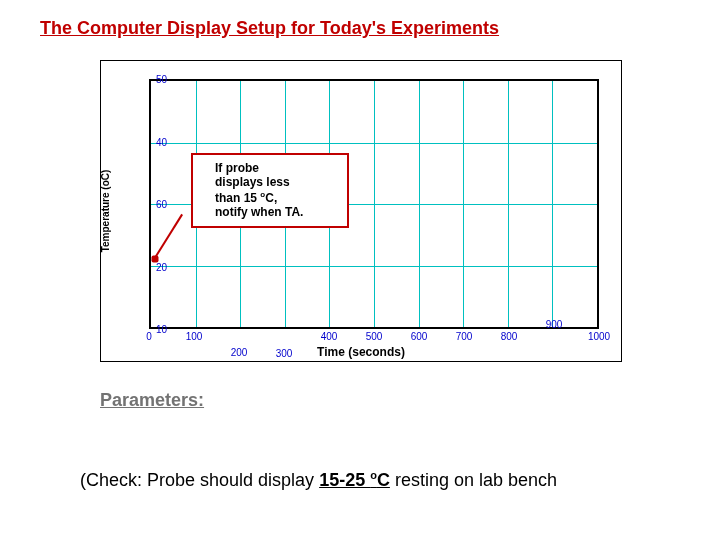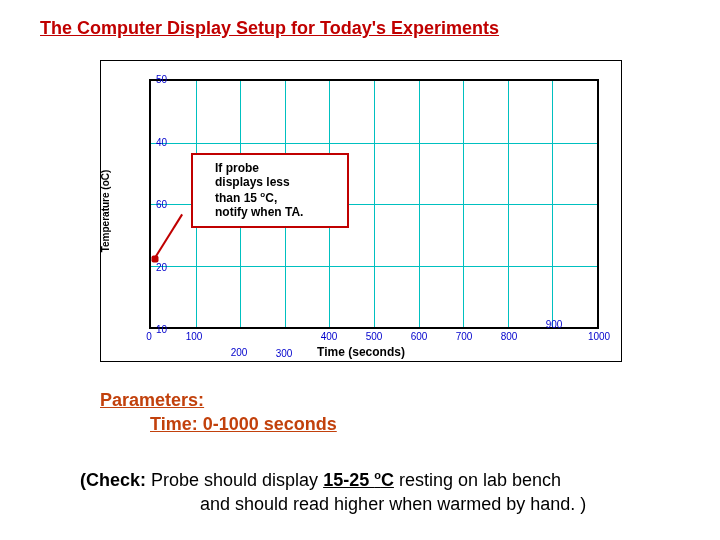--- a/index.html
+++ b/index.html
@@ -114,39 +114,38 @@
     background: #c00000;
     height: 2px;
     transform-origin: left center;
   }
   .params {
     position: absolute;
     top: 388px;
     left: 100px;
     font-size: 18px;
     font-weight: bold;
-    color: #c2410c;
+    color: #737373;
     line-height: 1.35;
-    text-decoration: underline;
   }
   .params .indent {
     margin-left: 50px;
   }
   .params .under {
     text-decoration: underline;
   }
   .check {
     position: absolute;
     top: 468px;
     left: 80px;
     font-size: 18px;
     color: #000;
     line-height: 1.35;
   }
-  .check .bold { font-weight: bold; margin-top: 25px; }
+  .check .bold { font-weight: normal; margin-top: 25px; }
   .check .under { text-decoration: underline; font-weight: bold; }
   .check .line2 { margin-left: 120px; }
   sup.deg { font-size: 11px; vertical-align: super; }
 </style>
 </head>
 <body>
 
 <div class="title">The Computer Display Setup for Today's Experiments</div>
 
 <div class="chart-area">
@@ -195,23 +194,19 @@
   <div class="callout-box" style="left:90px; top:92px; width:110px;">
     <span>If probe</span><br>
     <span>displays less</span><br>
     <span>than 15 </span><span class="callout-sup">o</span><span>C,</span><br>
     <span>notify when TA.</span>
   </div>
 </div>
 
 <div class="params">
   <div><span class="under">Parameters:</span></div>
-  <div class="indent">
-    <span>Time: 0-1000 seconds</span>
-  </div>
 </div>
 
 <div class="check">
   <div>
     <span class="bold">(Check:</span><span>  Probe should display </span><span class="under"><span>15-25 </span><sup class="deg">o</sup><span>C</span></span><span> resting on lab bench</span>
   </div>
-  <div class="line2">and should read higher when warmed by hand. )</div>
 </div>
 
 </body></html>

